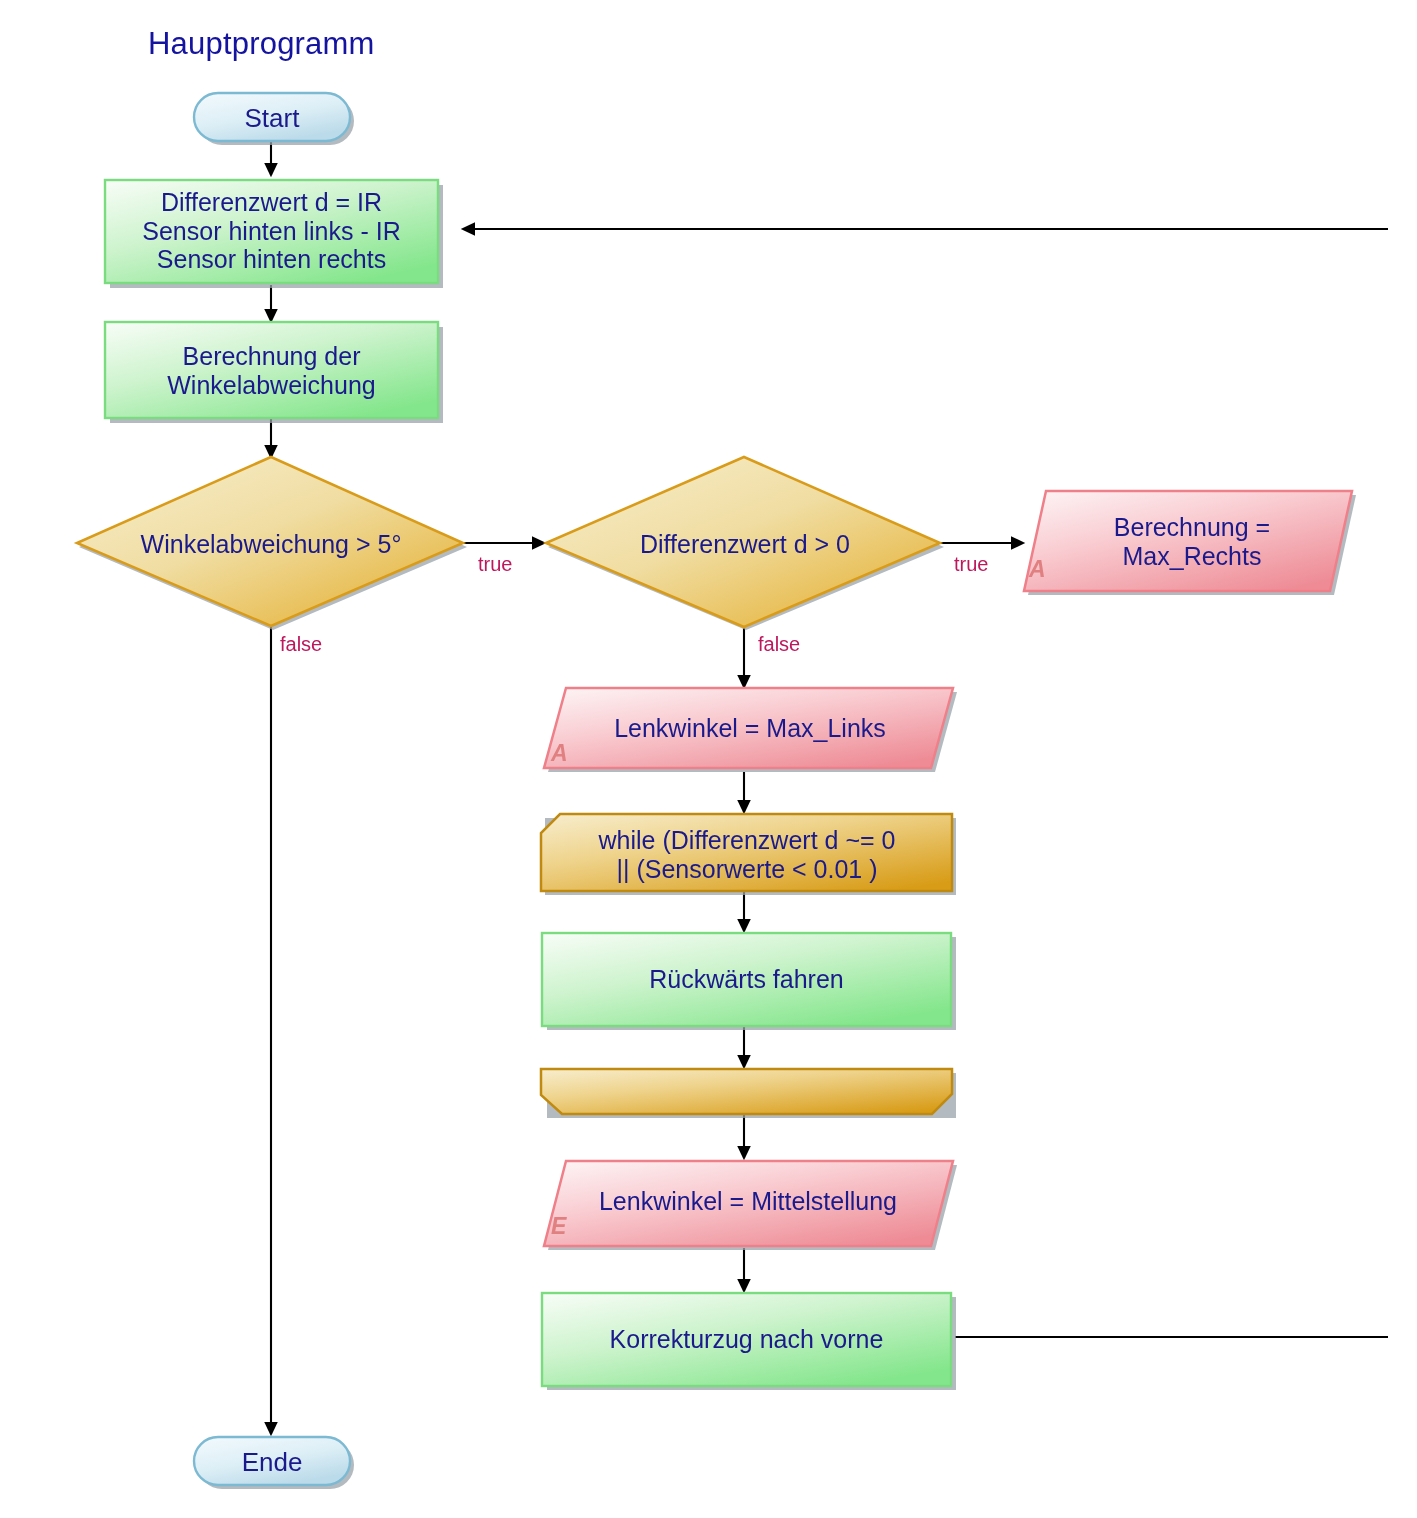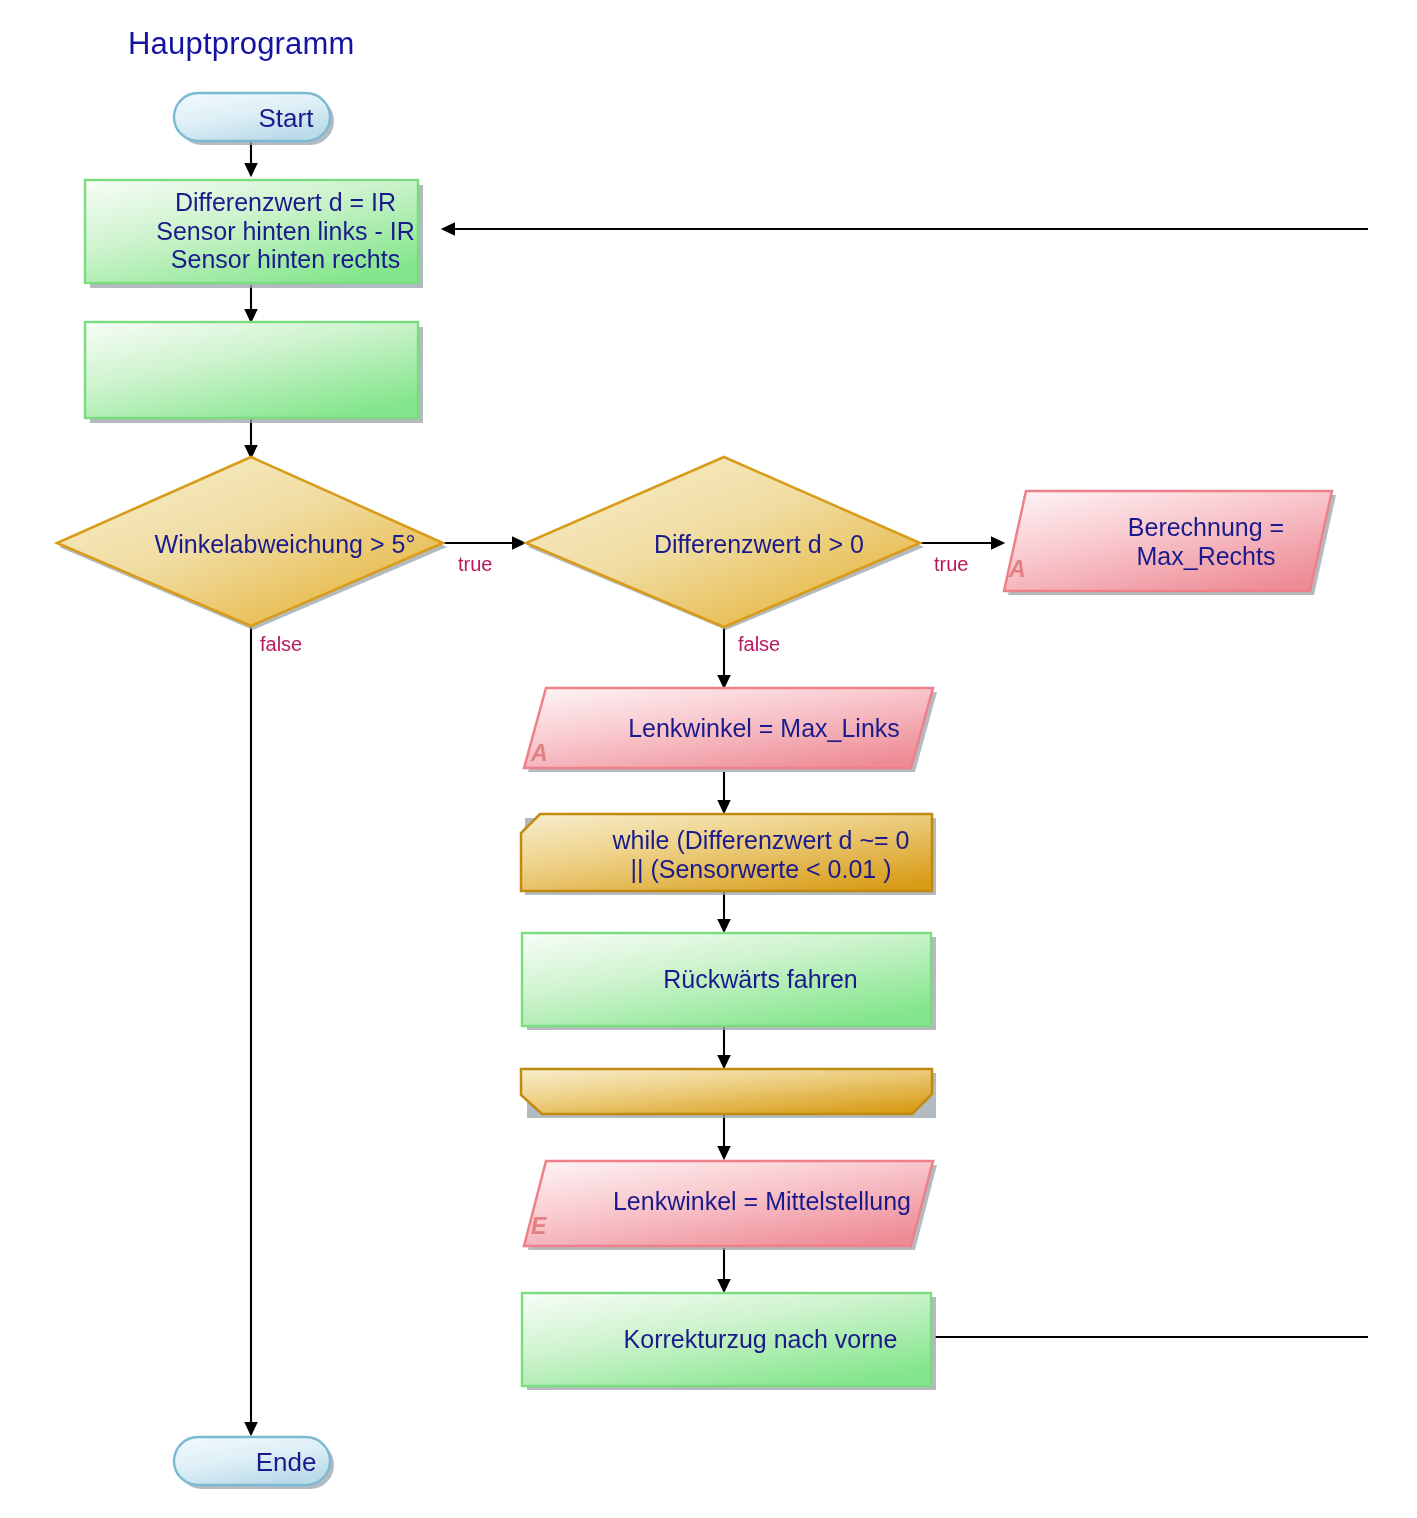--- a/index.html
+++ b/index.html
@@ -10,37 +10,37 @@
   }
   body {
     font-family: "Liberation Sans", sans-serif;
   }
   #canvas {
     position: relative;
     width: 1368px;
     height: 1518px;
     background: #ffffff;
     overflow: hidden;
+    margin-left: 20px;
   }
   #svgroot {
     position: absolute;
     left: 0;
     top: 0;
     width: 1417px;
     height: 1518px;
   }
   
   .lbl {
     position: absolute;
     color: #1a1a8c;
     text-align: center;
     line-height: 1.14;
     white-space: pre-line;
     pointer-events: none;
-    padding-left: 34px;
   }
   .title {
     position: absolute;
     color: #1414a0;
     font-size: 31px;
     left: 128px;
     top: 26px;
     letter-spacing: 0.2px;
   }
   .terminal-txt { font-size: 26px; }
@@ -173,20 +173,22 @@
   </svg>
 
   <div class="title">Hauptprogramm</div>
 
   <div class="lbl terminal-txt" style="left:174px; top:104px; width:156px;">Start</div>
 
   <div class="lbl proc-txt" style="left:88px; top:188px; width:327px;">Differenzwert d = IR
 Sensor hinten links - IR
 Sensor hinten rechts</div>
 
+  <div class="lbl proc-txt" style="left:88px; top:342px; width:327px;">Berechnung der
+Winkelabweichung</div>
 
   <div class="lbl dec-txt" style="left:66px; top:530px; width:370px;">Winkelabweichung &gt; 5°</div>
 
   <div class="lbl dec-txt" style="left:545px; top:530px; width:360px;">Differenzwert d &gt; 0</div>
 
   <div class="lbl io-txt" style="left:1032px; top:513px; width:280px;">Berechnung =
 Max_Rechts</div>
   <div class="marker" style="left:1009px; top:556px;">A</div>
 
   <div class="lbl io-txt" style="left:550px; top:714px; width:360px;">Lenkwinkel = Max_Links</div>

